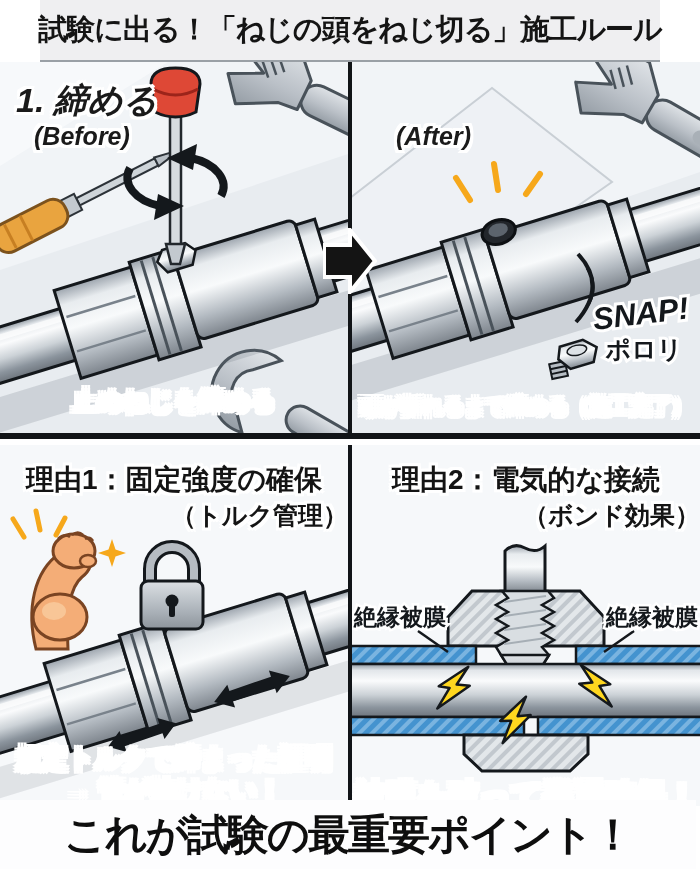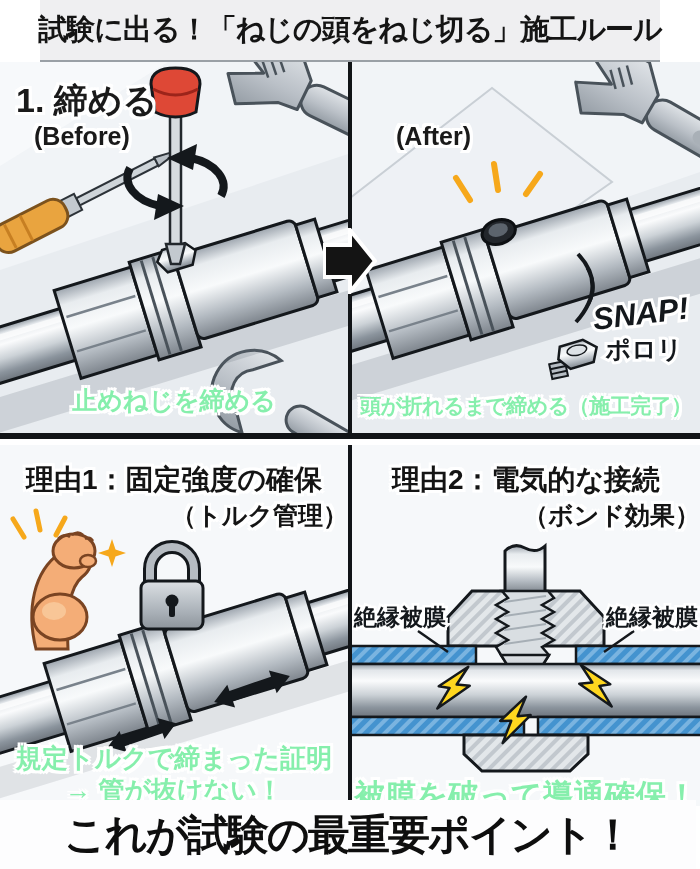--- a/index.html
+++ b/index.html
@@ -17,24 +17,24 @@
   .half{position:absolute;left:0;width:700px;background:#111417;}
   .half.top{top:62px;height:371px;}
   .half.bottom{top:445px;height:361px;padding-left:23px;}
   .hdiv{position:absolute;left:0;top:433px;width:700px;height:6px;background:#111417;}
   .panel{position:absolute;top:0;height:100%;width:348px;overflow:hidden;}
   .pL{left:0;} .pR{left:352px;}
   .art{position:absolute;left:0;top:0;}
 
   .halo{text-shadow:-3px -3px 0 #fff,3px -3px 0 #fff,-3px 3px 0 #fff,3px 3px 0 #fff,
         0 -3px 0 #fff,0 3px 0 #fff,-3px 0 0 #fff,3px 0 0 #fff;}
-  .plabel{position:absolute;font-weight:900;color:#1a1a1a;white-space:nowrap;}
+  .plabel{position:absolute;font-weight:900;color:#1a1a1a;white-space:nowrap;font-style:italic;}
   .step-label{left:16px;top:16px;font-size:34px;}
   .step-sub{left:34px;top:60px;font-size:25px;font-weight:800;}
-  .caption{position:absolute;left:0;width:100%;text-align:center;font-weight:900;color:#86efac;white-space:nowrap;}
+  .caption{position:absolute;left:0;width:100%;text-align:center;font-weight:900;color:#ffffff;white-space:nowrap;}
   .cap1{top:322px;font-size:25px;}
   .cap2{top:330px;font-size:21px;letter-spacing:-0.5px;}
   .r-title{position:absolute;left:0;width:100%;text-align:center;font-size:28px;font-weight:900;top:16px;white-space:nowrap;}
   .r-sub{position:absolute;left:0;width:100%;text-align:right;font-size:25px;font-weight:800;top:54px;white-space:nowrap;}
   .cap3a{top:296px;font-size:26px;}
   .cap3b{top:328px;font-size:26px;}
   .cap4{top:330px;font-size:31px;}
 
   .step-arrow{position:absolute;left:323px;top:228px;width:54px;height:66px;}
 

